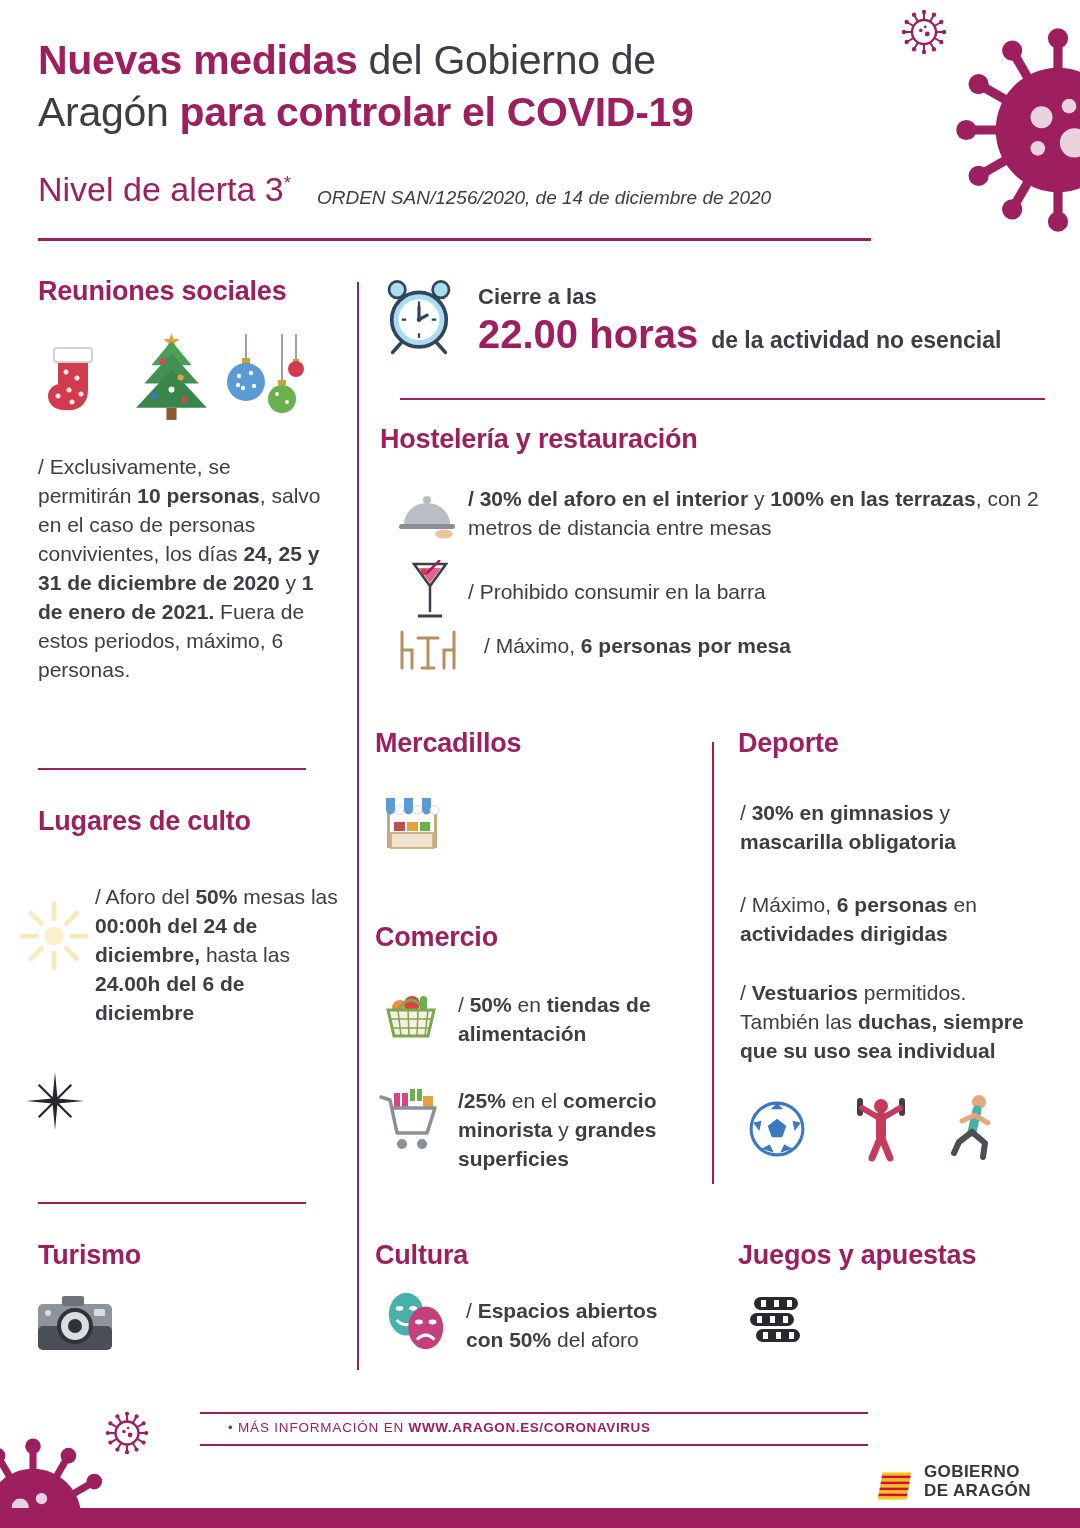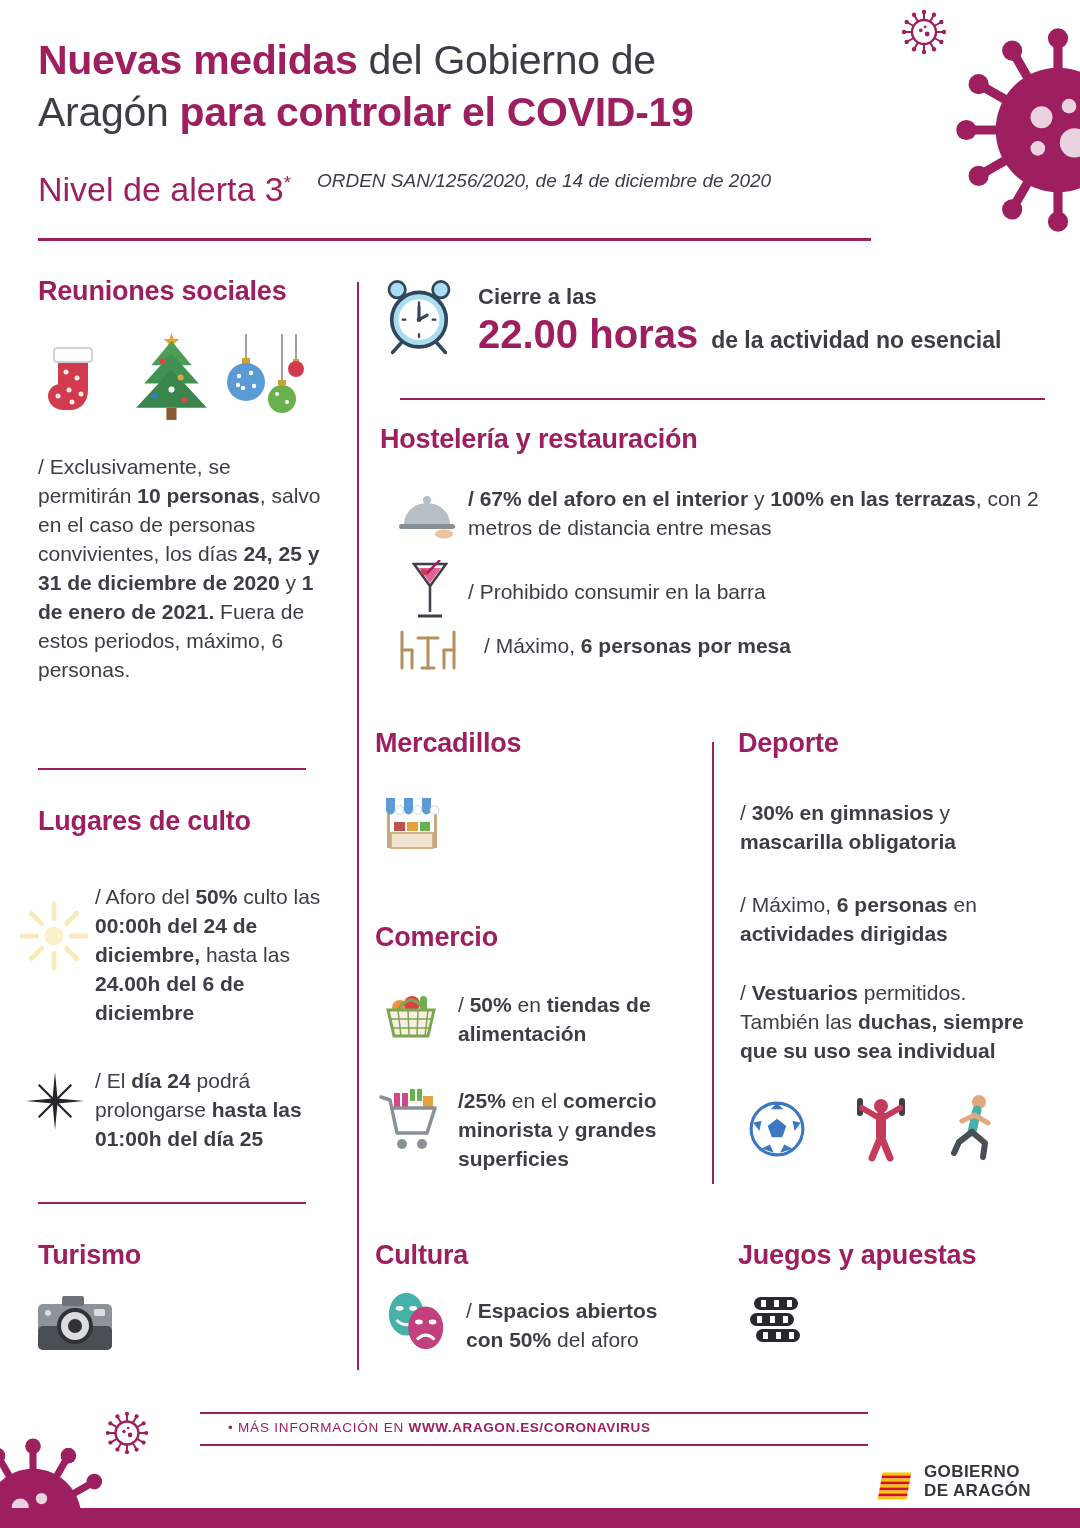--- a/index.html
+++ b/index.html
@@ -7,21 +7,21 @@
     --text:#3d3d46;
     --clock-blue:#a9ddef;
   }
   *{margin:0;padding:0;box-sizing:border-box}
   body{margin:0;background:#fff;font-family:"Liberation Sans","DejaVu Sans",sans-serif}
   .page{position:relative;width:1080px;height:1528px;background:#ffffff;overflow:hidden;color:var(--text)}
   .abs{position:absolute}
   .b{font-weight:700}
   .a{color:var(--accent)}
   .title{font-size:41px;line-height:52px;font-weight:400;color:var(--text);letter-spacing:-0.3px}
-  .alert{display:flex;align-items:flex-start;gap:26px}
+  .alert{display:flex;align-items:flex-end;gap:26px}
   .alert-level{font-size:34px;color:var(--accent)}
   .alert-level sup{font-size:55%}
   .order{font-size:19px;font-style:italic;color:var(--text)}
   .h{font-size:27px;font-weight:700;color:var(--accent);letter-spacing:-0.2px;white-space:nowrap}
   .t{font-size:21px;line-height:29px;color:var(--text)}
   .hr{background:var(--accent)}
   .vr{width:2px;background:var(--accent)}
   .closing-l1{font-size:22px;font-weight:700;color:var(--text)}
   .closing-row{display:flex;align-items:baseline;gap:13px}
   .closing-time{font-size:40px;font-weight:700;color:var(--accent)}
@@ -204,30 +204,29 @@
       <line x1="6" y1="40" x2="22" y2="40"></line>
         <line x1="58" y1="40" x2="74" y2="40"></line>
       <line x1="16" y1="16" x2="27" y2="27"></line>
         <line x1="53" y1="53" x2="64" y2="64"></line>
       <line x1="64" y1="16" x2="53" y2="27"></line>
         <line x1="27" y1="53" x2="16" y2="64"></line>
     </g>
     <circle cx="40" cy="40" r="10" fill="#f7e39b"></circle>
   </svg>
 
-  <div class="abs t" style="left:95px;top:882px;width:248px"><span>/ Aforo del </span><span class="b">50%</span><span> culto las </span><span class="b">00:00h del 24 de diciembre,</span><span> hasta las </span><span class="b">24.00h del 6 de diciembre</span></div>
+  <div class="abs t" style="left:95px;top:882px;width:248px"><span>/ Aforo del </span><span class="b">50%</span><span> mesas las </span><span class="b">00:00h del 24 de diciembre,</span><span> hasta las </span><span class="b">24.00h del 6 de diciembre</span></div>
 
   <svg class="abs" style="left:26px;top:1072px;width:58px;height:58px" viewBox="0 0 64 64">
     <polygon points="32,0 35,32 32,64 29,32" fill="#23262a"></polygon>
     <polygon points="0,32 32,29 64,32 32,35" fill="#23262a"></polygon>
     <line x1="14" y1="14" x2="50" y2="50" stroke="#23262a" stroke-width="2.5"></line>
     <line x1="50" y1="14" x2="14" y2="50" stroke="#23262a" stroke-width="2.5"></line>
   </svg>
 
-  <div class="abs t" style="left:95px;top:1066px;width:240px"><span>/ El </span><span class="b">día 24</span><span> podrá prolongarse </span><span class="b">hasta las 01:00h del día 25</span></div>
 
   <div class="abs hr" style="left:38px;top:1202px;width:268px;height:2px"></div>
 
   <div class="abs h" style="left:38px;top:1240px">Turismo</div>
 
   <svg class="abs" style="left:36px;top:1292px;width:78px;height:62px" viewBox="0 0 78 62">
     <rect x="2" y="12" width="74" height="46" rx="5" fill="#8d939a"></rect>
     <rect x="2" y="34" width="74" height="24" rx="5" fill="#4a4f55"></rect>
     <rect x="26" y="4" width="22" height="10" rx="2" fill="#6d7278"></rect>
     <circle cx="39" cy="34" r="16" fill="#d9dde1" stroke="#2f3338" stroke-width="4"></circle>
@@ -268,21 +267,21 @@
   <div class="abs hr" style="left:400px;top:398px;width:645px;height:2px"></div>
 
   <div class="abs h" style="left:380px;top:424px">Hostelería y restauración</div>
 
   <svg class="abs" style="left:398px;top:490px;width:58px;height:50px" viewBox="0 0 58 50">
     <ellipse cx="46" cy="44" rx="9" ry="4.5" fill="#eac49e"></ellipse>
     <path d="M6 34 a23 21 0 0 1 46 0 Z" fill="#b7bec6"></path>
     <circle cx="29" cy="10" r="4" fill="#b7bec6"></circle>
     <rect x="1" y="34" width="56" height="5" rx="2.5" fill="#868e96"></rect>
   </svg>
-  <div class="abs t" style="left:468px;top:484px;width:612px"><span class="b">/ 67% del aforo en el interior</span><span> y </span><span class="b">100% en las terrazas</span><span>, con 2 metros de distancia entre mesas</span></div>
+  <div class="abs t" style="left:468px;top:484px;width:612px"><span class="b">/ 30% del aforo en el interior</span><span> y </span><span class="b">100% en las terrazas</span><span>, con 2 metros de distancia entre mesas</span></div>
 
   <svg class="abs" style="left:412px;top:560px;width:36px;height:64px" viewBox="0 0 36 64">
     <polygon points="7,8 29,8 18,23" fill="#e0457b" opacity="0.85"></polygon>
     <polygon points="2,4 34,4 18,26" fill="none" stroke="#3f3f49" stroke-width="2.5"></polygon>
     <line x1="18" y1="26" x2="18" y2="52" stroke="#3f3f49" stroke-width="2.5"></line>
     <line x1="6" y1="56" x2="30" y2="56" stroke="#3f3f49" stroke-width="3"></line>
     <line x1="28" y1="0" x2="14" y2="14" stroke="#9e1f5f" stroke-width="2.5"></line>
     <circle cx="12" cy="12" r="3" fill="#d23b4e"></circle>
   </svg>
   <div class="abs t" style="left:468px;top:577px;width:560px"><span>/ Prohibido consumir en la barra</span></div>

